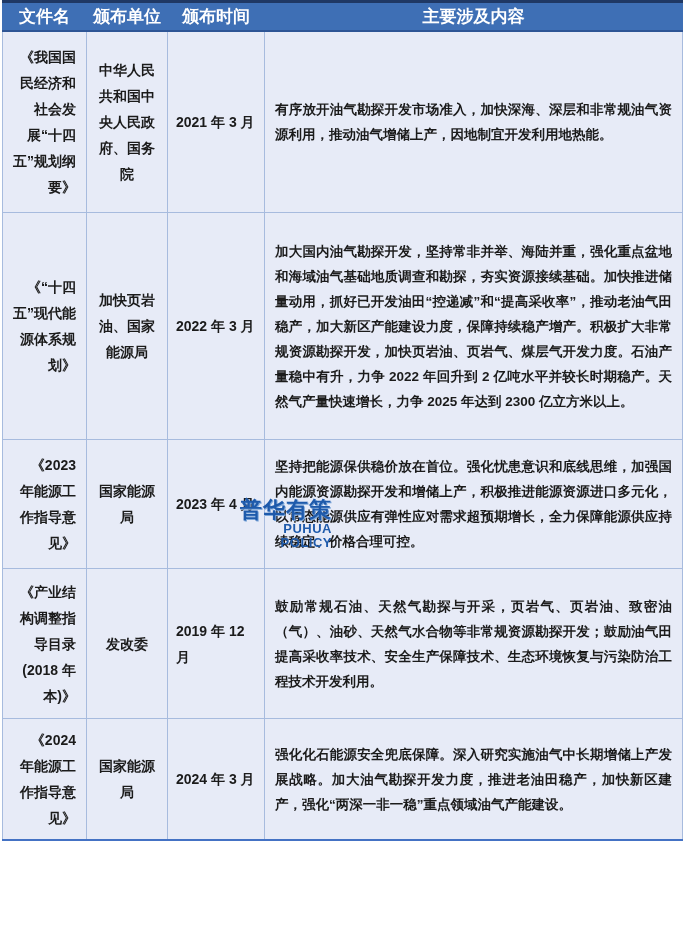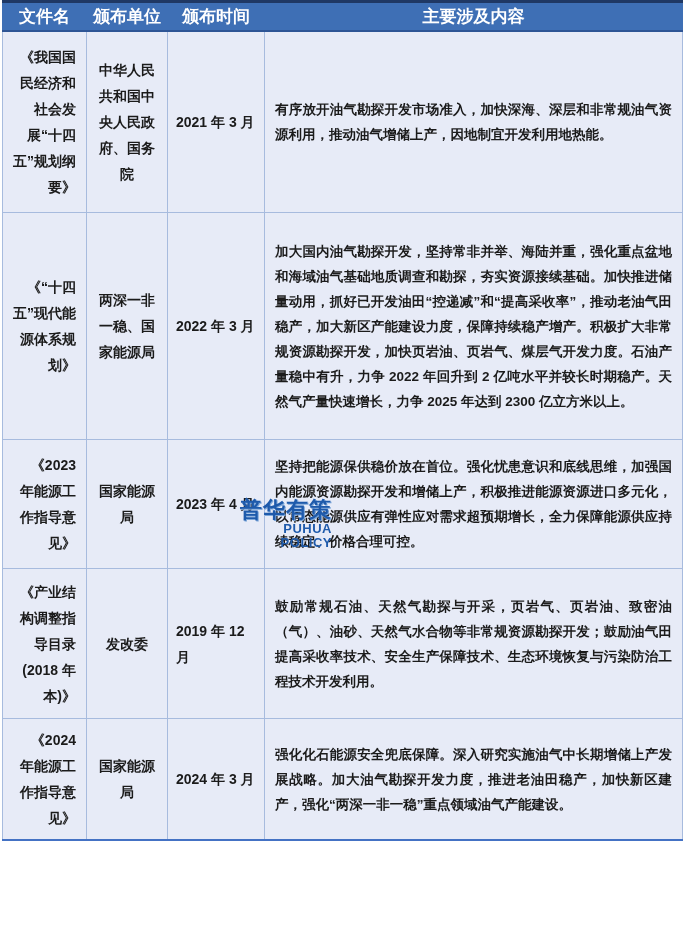--- a/index.html
+++ b/index.html
@@ -95,21 +95,21 @@
     </thead>
     <tbody>
       <tr class="r1">
         <td class="file">《我国国民经济和社会发展“十四五”规划纲要》</td>
         <td class="unit">中华人民共和国中央人民政府、国务院</td>
         <td class="date">2021 年 3 月</td>
         <td class="content">有序放开油气勘探开发市场准入，加快深海、深层和非常规油气资源利用，推动油气增储上产，因地制宜开发利用地热能。</td>
       </tr>
       <tr class="r2">
         <td class="file">《“十四五”现代能源体系规划》</td>
-        <td class="unit">两深一非一稳、国家能源局</td>
+        <td class="unit">加快页岩油、国家能源局</td>
         <td class="date">2022 年 3 月</td>
         <td class="content">加大国内油气勘探开发，坚持常非并举、海陆并重，强化重点盆地和海域油气基础地质调查和勘探，夯实资源接续基础。加快推进储量动用，抓好已开发油田“控递减”和“提高采收率”，推动老油气田稳产，加大新区产能建设力度，保障持续稳产增产。积极扩大非常规资源勘探开发，加快页岩油、页岩气、煤层气开发力度。石油产量稳中有升，力争 2022 年回升到 2 亿吨水平并较长时期稳产。天然气产量快速增长，力争 2025 年达到 2300 亿立方米以上。</td>
       </tr>
       <tr class="r4">
         <td class="file">《2023 年能源工作指导意见》</td>
         <td class="unit">国家能源局</td>
         <td class="date">2023 年 4 月</td>
         <td class="content">坚持把能源保供稳价放在首位。强化忧患意识和底线思维，加强国内能源资源勘探开发和增储上产，积极推进能源资源进口多元化，以常态能源供应有弹性应对需求超预期增长，全力保障能源供应持续稳定、价格合理可控。</td>
       </tr>
       <tr class="r5">

